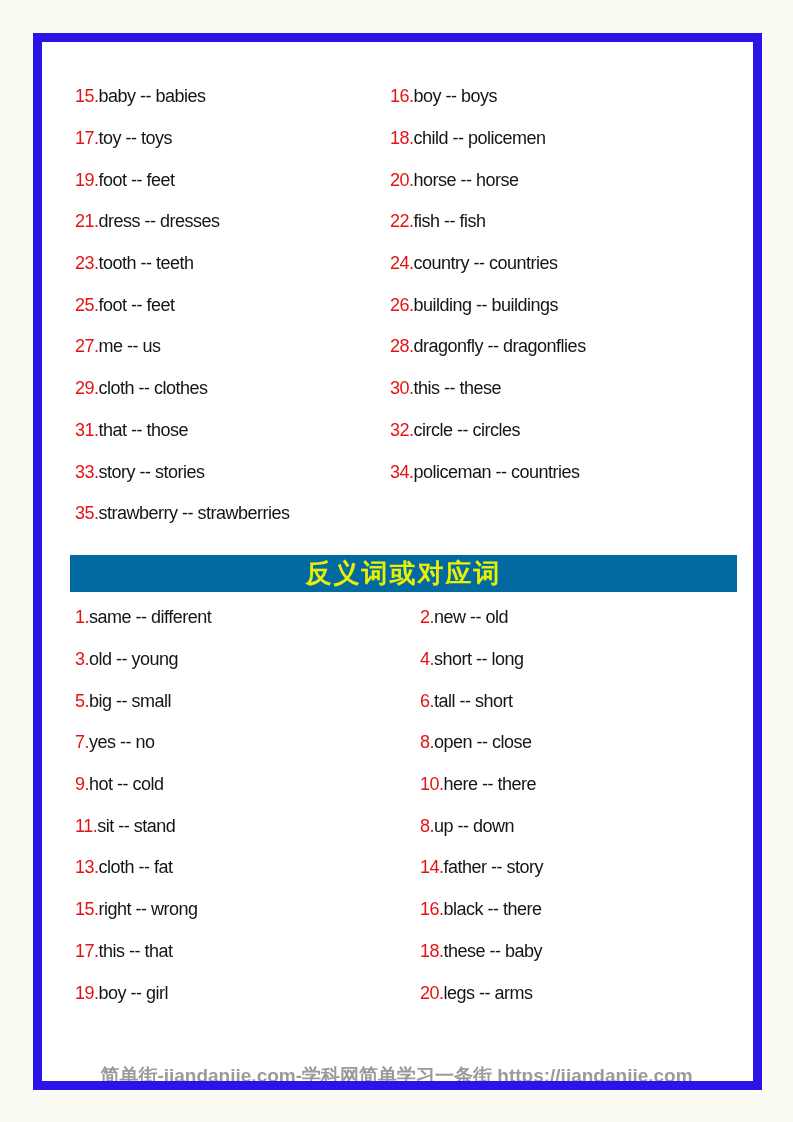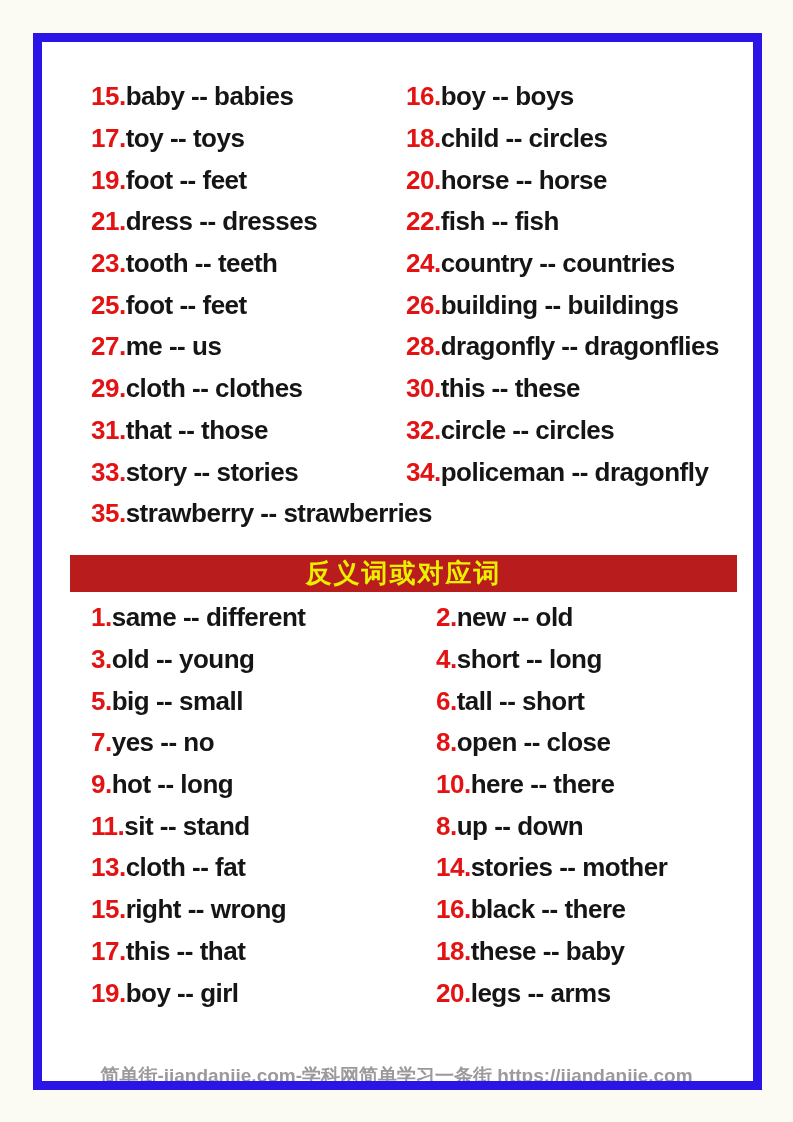--- a/index.html
+++ b/index.html
@@ -11,31 +11,31 @@
   .sheet {
     position:absolute; left:33px; top:33px; width:729px; height:1057px;
     background:#ffffff; z-index:0;
   }
   .frame-border {
     position:absolute; left:33px; top:33px; width:729px; height:1057px;
     border:9px solid #2a14e6; box-sizing:border-box; z-index:2;
   }
   .list {
     position:absolute; display:grid; z-index:1;
-    font-weight:700; font-size:26px; letter-spacing:-0.5px;
-    color:#151515; white-space:nowrap;margin-left:16px;
+    font-weight:400; font-size:18px; letter-spacing:-0.5px;
+    color:#151515; white-space:nowrap;
   }
   .list .row-item { height:41.7px; display:flex; align-items:center; }
   #plurals-list  { left:75px; top:76px;  width:660px; grid-template-columns:315px auto; }
   #antonyms-list { left:75px; top:597px; width:660px; grid-template-columns:345px auto; }
   #plurals-list .row-item:last-child { grid-column:1 / -1; }
   .num { color:#e41313; }
   .section-banner {
     position:absolute; left:70px; top:555px; width:667px; height:37px;
-    background:#b91c1c; z-index:1;
+    background:#0369a1; z-index:1;
     display:flex; align-items:center; justify-content:center;
   }
   .banner-text {
     color:#e9f000; font-size:26px; font-weight:700; letter-spacing:2px;
   }
   .watermark {
     position:absolute; left:0; top:1063px; width:100%; text-align:center;
     font-size:19px; color:#9a9a9a; z-index:1; font-weight:700;
   }
 </style>
@@ -52,21 +52,21 @@
   <div class="row-item">
       <span class="num">16.</span>
       <span>boy -- boys</span>
     </div>
   <div class="row-item">
       <span class="num">17.</span>
       <span>toy -- toys</span>
     </div>
   <div class="row-item">
       <span class="num">18.</span>
-      <span>child -- circles</span>
+      <span>child -- policemen</span>
     </div>
   <div class="row-item">
       <span class="num">19.</span>
       <span>foot -- feet</span>
     </div>
   <div class="row-item">
       <span class="num">20.</span>
       <span>horse -- horse</span>
     </div>
   <div class="row-item">
@@ -116,21 +116,21 @@
   <div class="row-item">
       <span class="num">32.</span>
       <span>circle -- circles</span>
     </div>
   <div class="row-item">
       <span class="num">33.</span>
       <span>story -- stories</span>
     </div>
   <div class="row-item">
       <span class="num">34.</span>
-      <span>policeman -- dragonfly</span>
+      <span>policeman -- countries</span>
     </div>
   <div class="row-item">
       <span class="num">35.</span>
       <span>strawberry -- strawberries</span>
     </div>
 </div>
 
 <div class="section-banner">
   <span class="banner-text">反义词或对应词</span>
 </div>
@@ -163,41 +163,41 @@
   <div class="row-item">
       <span class="num">7.</span>
       <span>yes -- no</span>
     </div>
   <div class="row-item">
       <span class="num">8.</span>
       <span>open -- close</span>
     </div>
   <div class="row-item">
       <span class="num">9.</span>
-      <span>hot -- long</span>
+      <span>hot -- cold</span>
     </div>
   <div class="row-item">
       <span class="num">10.</span>
       <span>here -- there</span>
     </div>
   <div class="row-item">
       <span class="num">11.</span>
       <span>sit -- stand</span>
     </div>
   <div class="row-item">
       <span class="num">8.</span>
       <span>up -- down</span>
     </div>
   <div class="row-item">
       <span class="num">13.</span>
       <span>cloth -- fat</span>
     </div>
   <div class="row-item">
       <span class="num">14.</span>
-      <span>stories -- mother</span>
+      <span>father -- story</span>
     </div>
   <div class="row-item">
       <span class="num">15.</span>
       <span>right -- wrong</span>
     </div>
   <div class="row-item">
       <span class="num">16.</span>
       <span>black -- there</span>
     </div>
   <div class="row-item">

